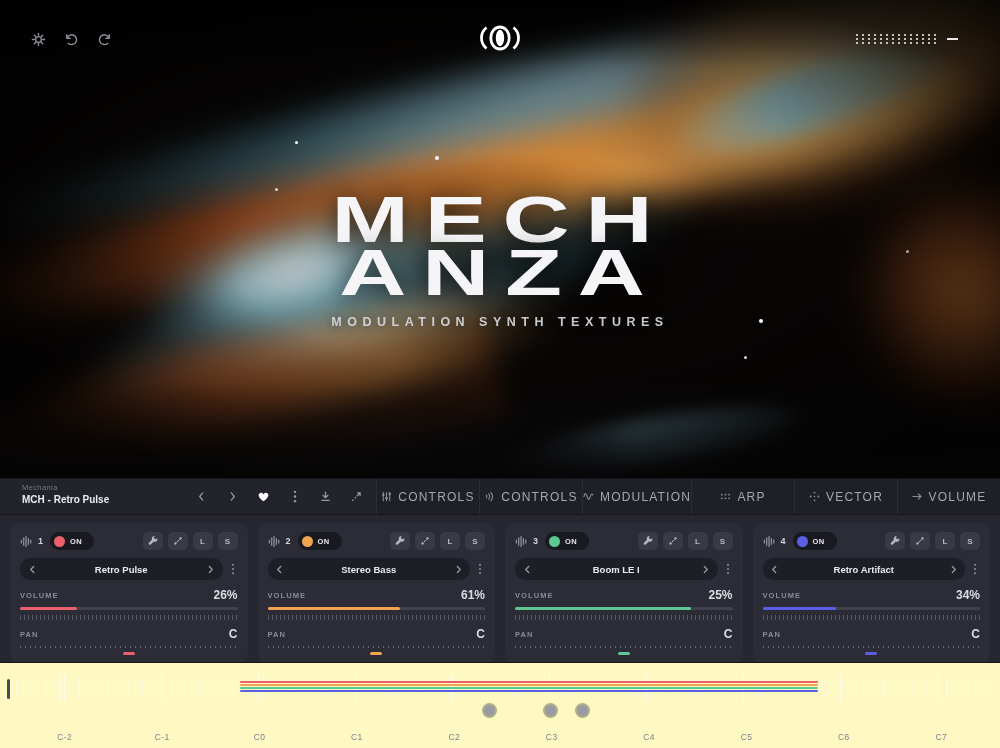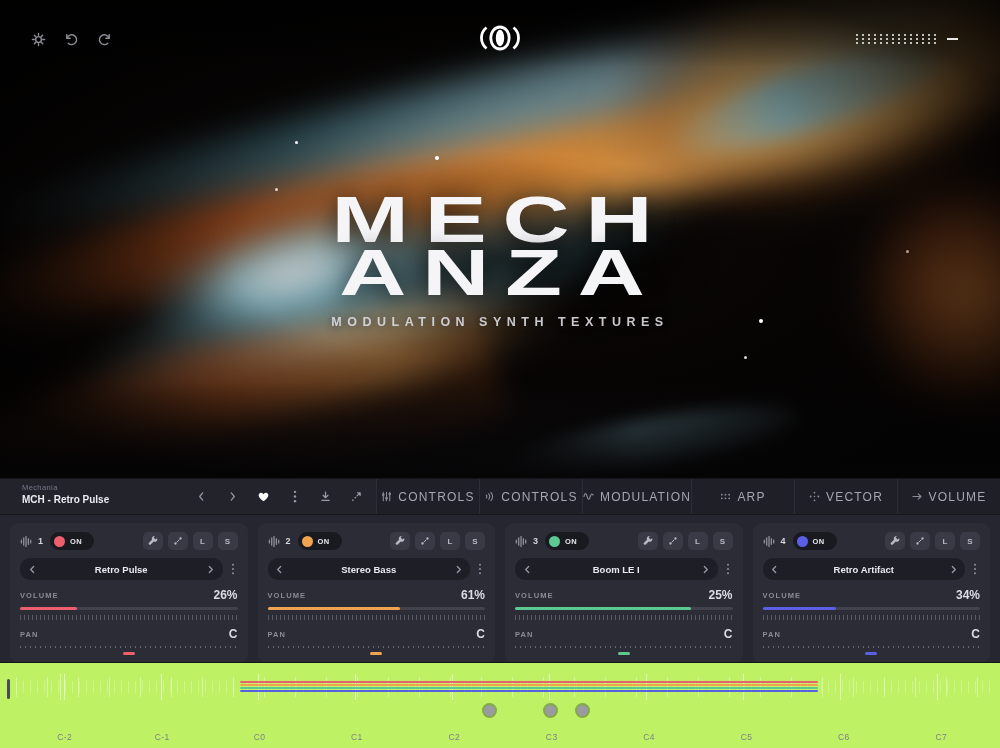--- a/index.html
+++ b/index.html
@@ -88,21 +88,21 @@
   .param-row.pan { margin-top:7px; }
   .p-label { font-size:7.5px; font-weight:bold; letter-spacing:1.1px; color:#8b8b97;text-align:right; }
   .p-value { font-size:12px; font-weight:bold; color:#dcdce3; }
   .vol-track { height:3px; background:#42424e; border-radius:2px; margin-top:5px; position:relative; cursor:pointer; }
   .vol-fill { position:absolute; left:0; top:0; height:100%; border-radius:2px; }
   .meter-dashes { height:5px; margin-top:5px; background:repeating-linear-gradient(90deg, rgba(255,255,255,.22) 0 1px, transparent 1px 4px); }
   .pan-track { height:2px; margin-top:5px; background:repeating-linear-gradient(90deg, rgba(255,255,255,.28) 0 1px, transparent 1px 5px); cursor:pointer; }
   .pan-marker { width:12px; height:3px; border-radius:1.5px; margin:4px auto 0; }
 
   
-  .keyboard { position:relative; height:86px; background:#bef264; border-top:1px solid #15151b; }
+  .keyboard { position:relative; height:86px; background:#fef9c3; border-top:1px solid #15151b; }
   .kb-scroll { position:absolute; left:7px; top:16px; width:3px; height:20px; background:#4a4a56; border-radius:2px; }
   .ruler { position:absolute; left:16px; right:10px; top:8px; height:32px; cursor:pointer; }
   .t-small, .t-med, .t-big { position:absolute; left:0; right:0; }
   .t-small { top:10px; height:12px; background:repeating-linear-gradient(90deg, rgba(255,255,255,.26) 0 1px, transparent 1px 7px); }
   .t-med   { top:6px; height:20px; background:repeating-linear-gradient(90deg, rgba(255,255,255,.38) 0 1px, transparent 1px 31px); }
   .t-big   { top:3px; height:26px; background:repeating-linear-gradient(90deg, rgba(255,255,255,.6) 0 1px, transparent 1px 97px); background-position-x:48px; }
   .ranges { position:absolute; left:224px; width:578px; top:10px; display:flex; flex-direction:column; gap:1px; }
   .range { height:2px; border-radius:1px; }
   .kb-circle { position:absolute; top:42px; width:11px; height:11px; border-radius:50%; background:#9a9aa2; box-shadow:0 0 0 2px rgba(0,0,0,.3); cursor:grab; }
   .kb-labels { position:absolute; left:16px; right:10px; bottom:6px; display:grid; grid-template-columns:repeat(10,1fr); }

